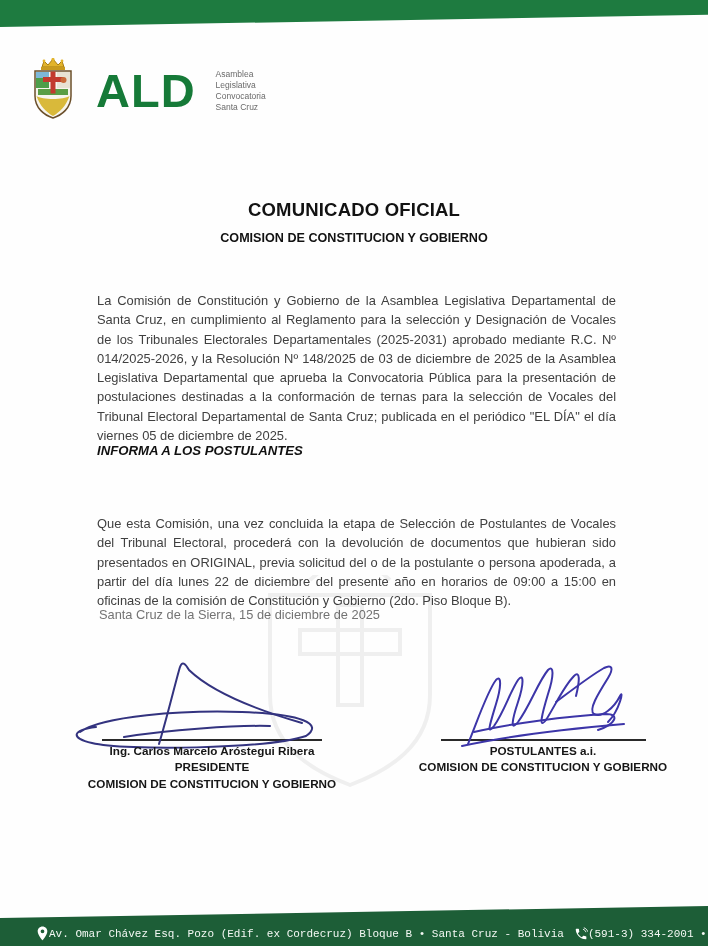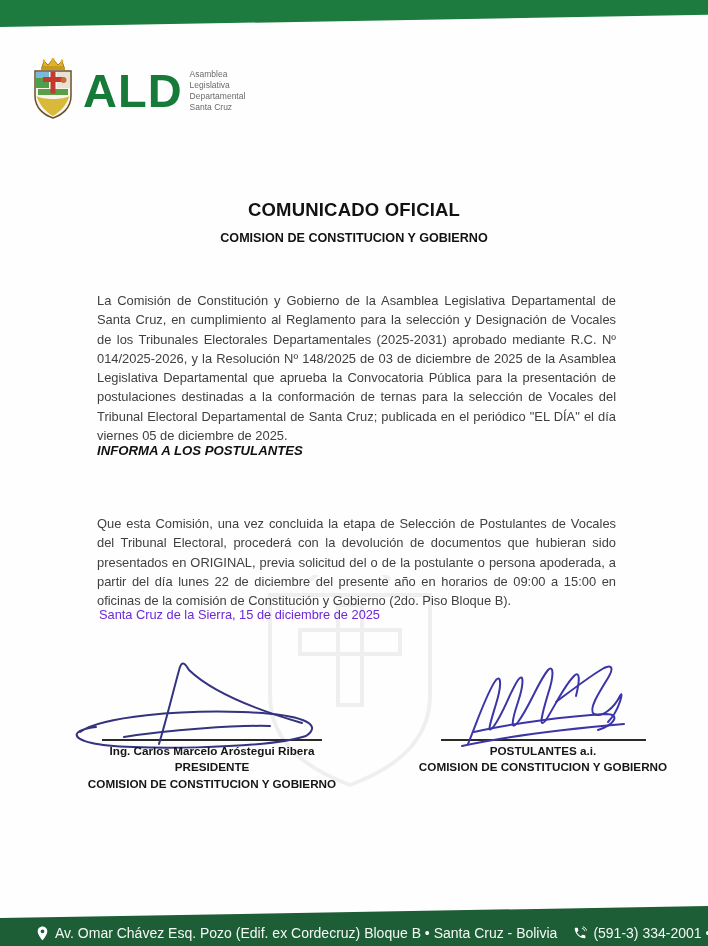--- a/index.html
+++ b/index.html
@@ -8,21 +8,21 @@
     overflow:hidden;font-family:"Liberation Sans",sans-serif;color:#1b1b1b;
     margin:0 auto;
   }
   
   .band-top{
     position:absolute;top:0;left:0;width:708px;height:27px;
     background:#1e7b40;
     clip-path:polygon(0 0,100% 0,100% 55%,0 100%);
   }
   
-  .logo{position:absolute;top:58px;left:30px;display:flex;align-items:center;gap:7px;}
+  .logo{position:absolute;top:58px;left:30px;display:flex;align-items:center;gap:20px;}
   .logo-acronym{
     font-size:47px;font-weight:bold;color:#167a38;line-height:.9;
     letter-spacing:1px;font-family:"Liberation Sans",sans-serif;
   }
   .logo-org{font-size:8.5px;color:#6a6a6a;line-height:1.3;}
   .logo-org span{display:block;}
   
   .title{
     position:absolute;top:199px;left:0;width:100%;text-align:center;
     font-size:18.5px;font-weight:bold;color:#121212;letter-spacing:.2px;
@@ -35,43 +35,43 @@
   
   .para{
     position:absolute;left:97px;width:519px;font-size:12.9px;line-height:19.3px;
     text-align:justify;color:#404040;
   }
   .para1{top:291px;}
   .informa{
     position:absolute;top:443px;left:97px;font-size:13.2px;font-weight:bold;color:#111;font-style:italic;
   }
   .para2{top:467px;margin-top:47px;}
-  .dateline{position:absolute;top:607px;left:99px;font-size:12.8px;color:#6d28d9;}
+  .dateline{position:absolute;top:607px;left:99px;font-size:12.8px;color:#737373;}
   
   .watermark{position:absolute;top:575px;left:250px;opacity:.055;}
   
   .sig{position:absolute;text-align:center;}
   .sig-left{left:58px;top:652px;width:308px;}
   .sig-right{left:398px;top:652px;width:290px;}
   .sig-art{display:block;margin:0 auto -13px auto;}
   .sig-line{border-top:2px solid #2a2a2a;width:220px;margin:0 auto 2px auto;}
   .sig-right .sig-line{width:205px;}
   .sig-name{font-size:11.7px;font-weight:bold;color:#161616;line-height:1.4;}
   .sig-role{font-size:11.7px;font-weight:bold;color:#161616;line-height:1.4;}
   .sig-org{font-size:11.7px;font-weight:bold;color:#161616;line-height:1.4;}
   
   .band-bottom{
     position:absolute;bottom:0;left:0;width:708px;height:40px;
     background:#1d5e37;
     clip-path:polygon(0 30%,100% 0,100% 100%,0 100%);
   }
   .footer-row{
     position:absolute;bottom:5px;left:36px;right:8px;
-    display:flex;align-items:center;gap:6px;
-    font-size:14px;color:#f4f8f4;white-space:nowrap;
+    display:flex;align-items:center;
+    font-size:11px;color:#f4f8f4;white-space:nowrap;font-family:Liberation Mono, monospace;
   }
   .footer-icon{flex:0 0 auto;display:inline-flex;}
   .footer-sep{margin-left:10px;}
 </style>
 </head>
 <body>
 
 <div class="page">
 
   <div class="band-top"></div>
@@ -96,21 +96,21 @@
 
         <rect x="20.5" y="13.5" width="5" height="22" fill="#c23a2e"></rect>
         <rect x="13" y="19" width="20" height="5" fill="#c23a2e"></rect>
         <circle cx="33.5" cy="22" r="3" fill="#c96a3a"></circle>
       </svg>
     </span>
     <span class="logo-acronym">ALD</span>
     <span class="logo-org">
       <span>Asamblea</span>
       <span>Legislativa</span>
-      <span>Departamental</span>
+      <span>Convocatoria</span>
       <span>Santa Cruz</span>
     </span>
   </div>
 
   <div class="title">COMUNICADO OFICIAL</div>
   <div class="subtitle">
     <span>COMISION DE CONSTITUCION Y GOBIERNO</span>
   </div>
 
   <div class="para para1">La Comisión de Constitución y Gobierno de la Asamblea Legislativa Departamental de Santa Cruz, en cumplimiento al Reglamento para la selección y Designación de Vocales de los Tribunales Electorales Departamentales (2025-2031) aprobado mediante R.C. Nº 014/2025-2026, y la Resolución Nº 148/2025 de 03 de diciembre de 2025 de la Asamblea Legislativa Departamental que aprueba la Convocatoria Pública para la presentación de postulaciones destinadas a la conformación de ternas para la selección de Vocales del Tribunal Electoral Departamental de Santa Cruz; publicada en el periódico "EL DÍA" el día viernes 05 de diciembre de 2025.</div>

